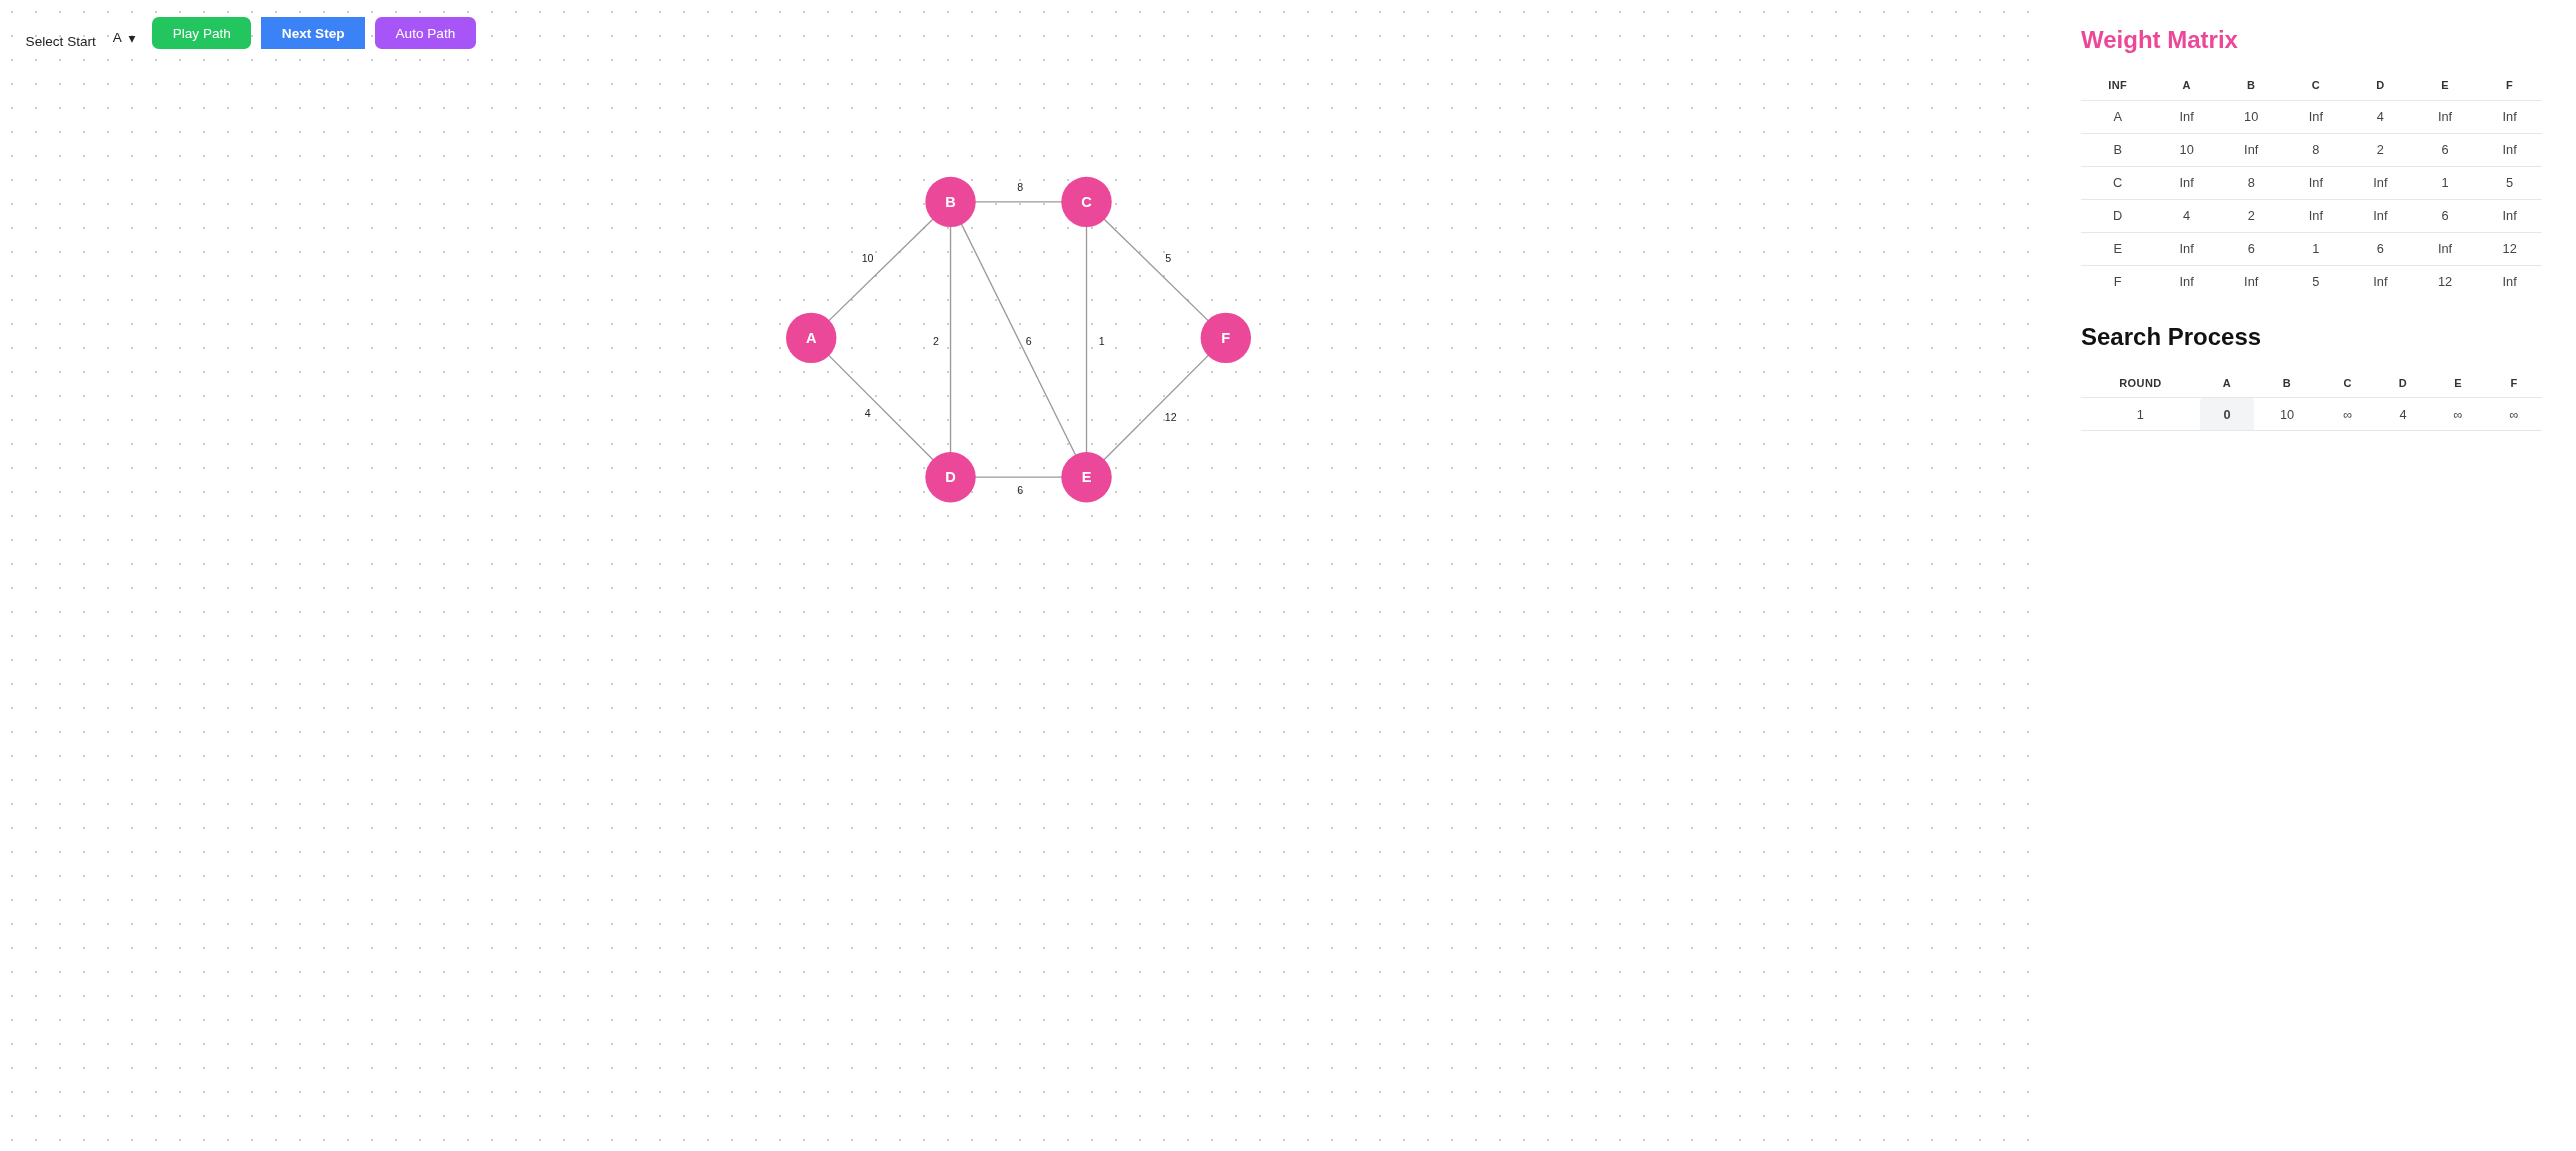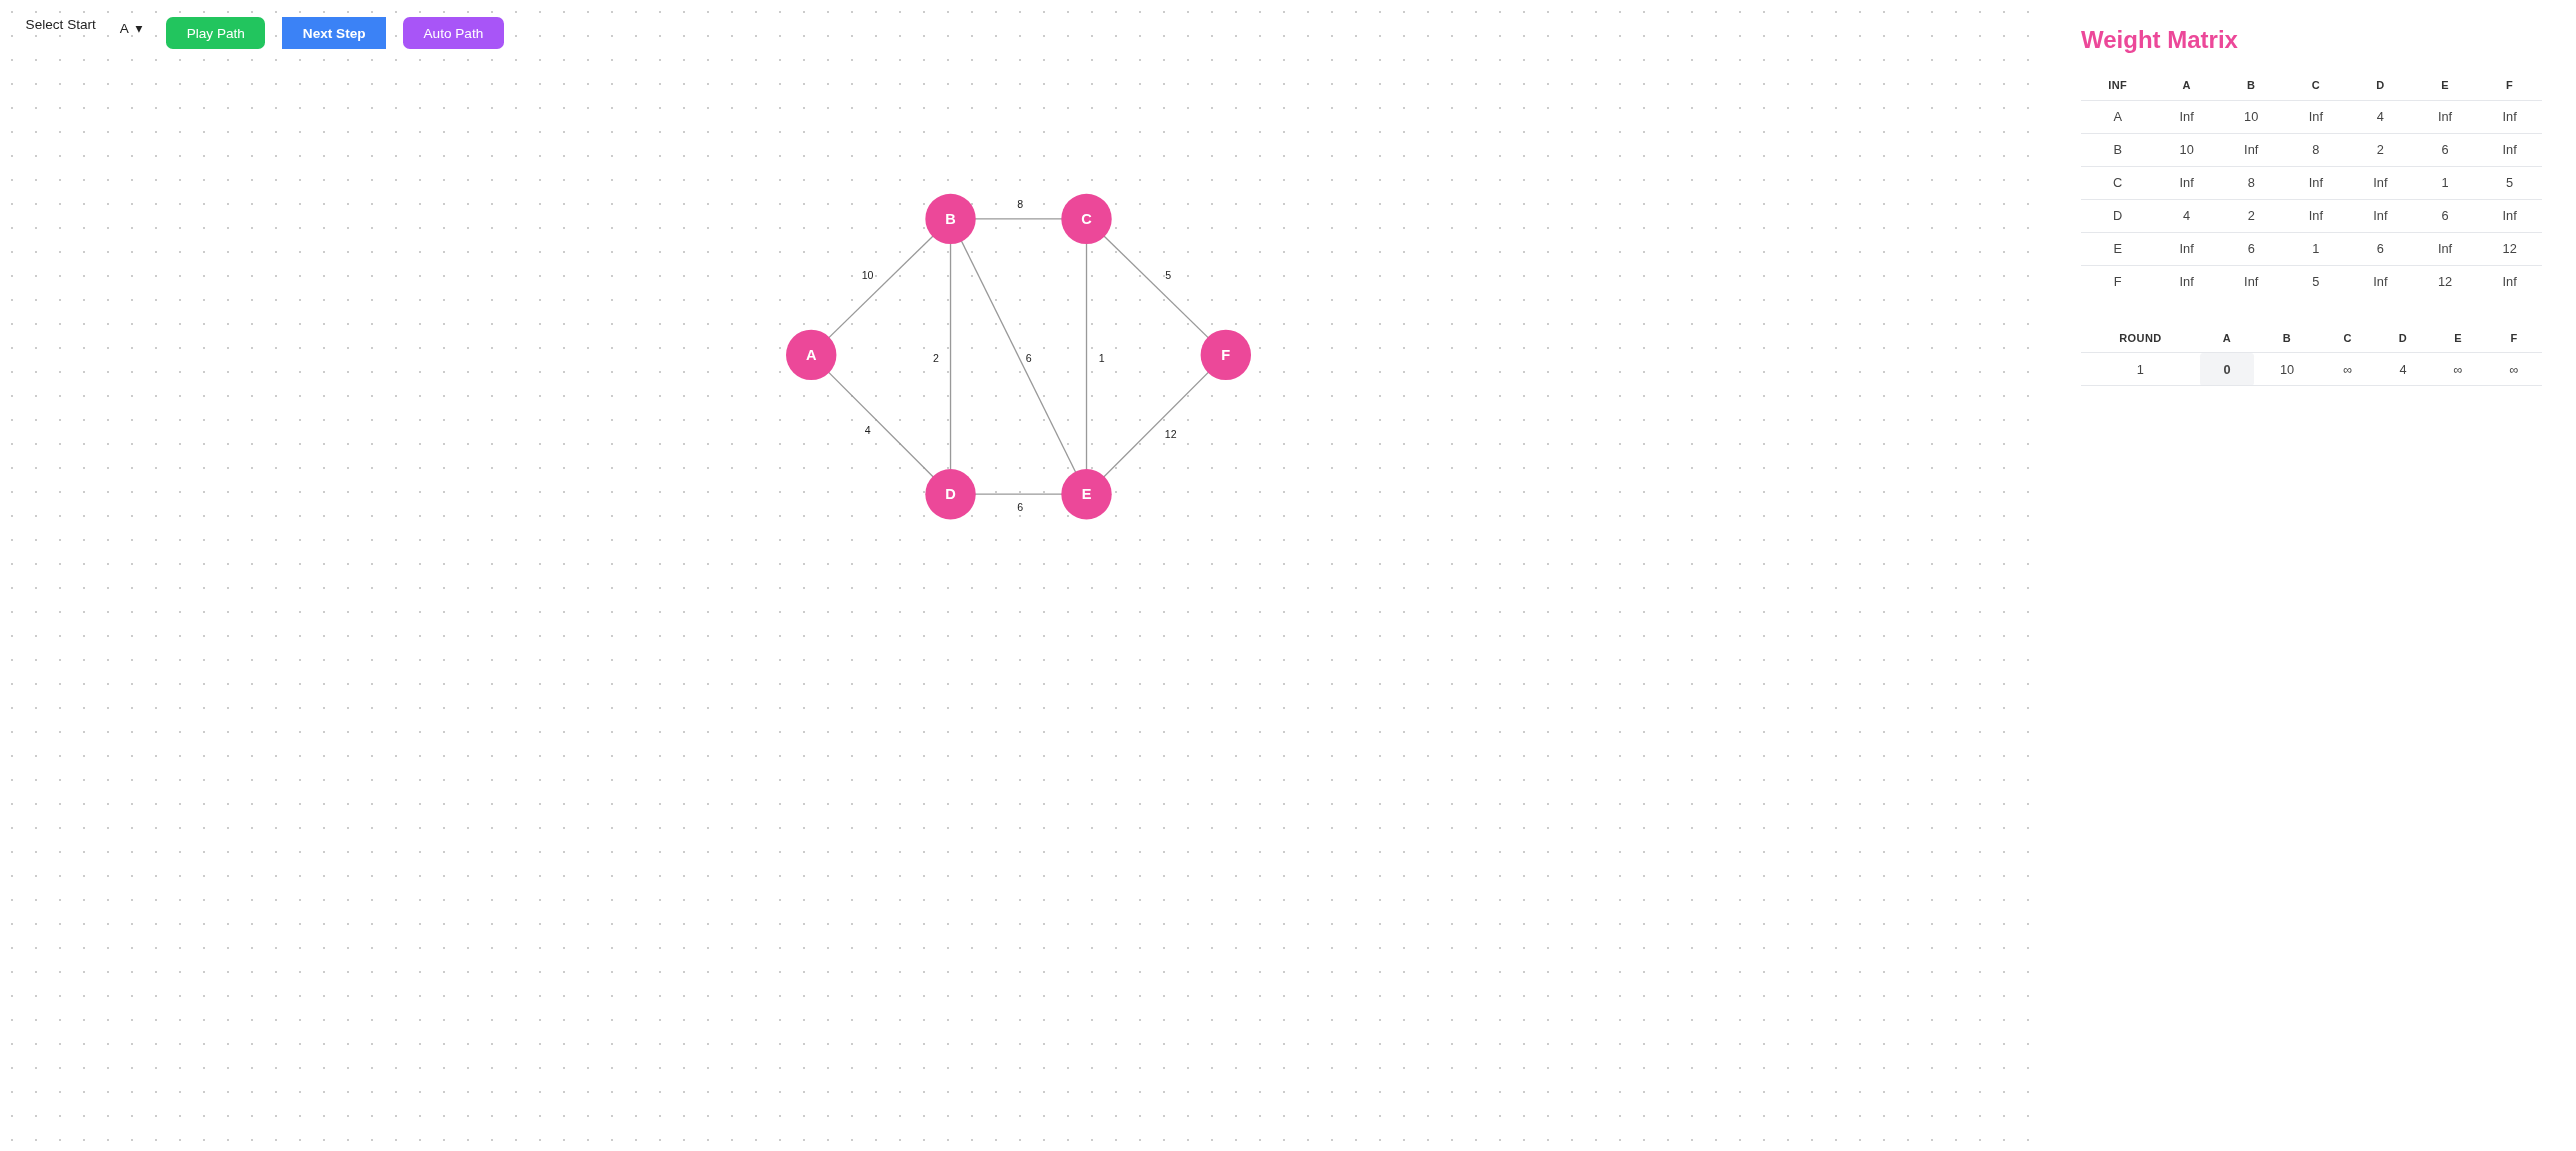--- a/index.html
+++ b/index.html
@@ -30,23 +30,23 @@
       top: 0; left: 0; right: 0; bottom: 0;
       background-image: radial-gradient(circle, #ccc 0.9px, transparent 0.9px);
       background-size: 24px 24px;
       z-index: 0;
     }
 
     .controls {
       position: relative;
       z-index: 10;
       display: flex;
-      align-items: flex-start;
-      gap: 17px;
-      margin-bottom: 30px;
+      align-items: flex-end;
+      gap: 10px;
+      margin-bottom: 13px;
       flex-wrap: wrap;
     }
 
     .select-start-label {
       font-size: 13.6px;
       color: #222;
       font-weight: 400;
     }
 
     .select-dropdown {
@@ -345,20 +345,21 @@
             <td>Inf</td>
             <td>Inf</td>
             <td>5</td>
             <td>Inf</td>
             <td>12</td>
             <td>Inf</td>
           </tr>
         </tbody>
     </table>
 
+    <h2 class="search-process-title">Search Process</h2>
 
     <table class="process-table">
       <thead>
         <tr>
           <th>ROUND</th>
           <th>A</th>
           <th>B</th>
           <th>C</th>
           <th>D</th>
           <th>E</th>

